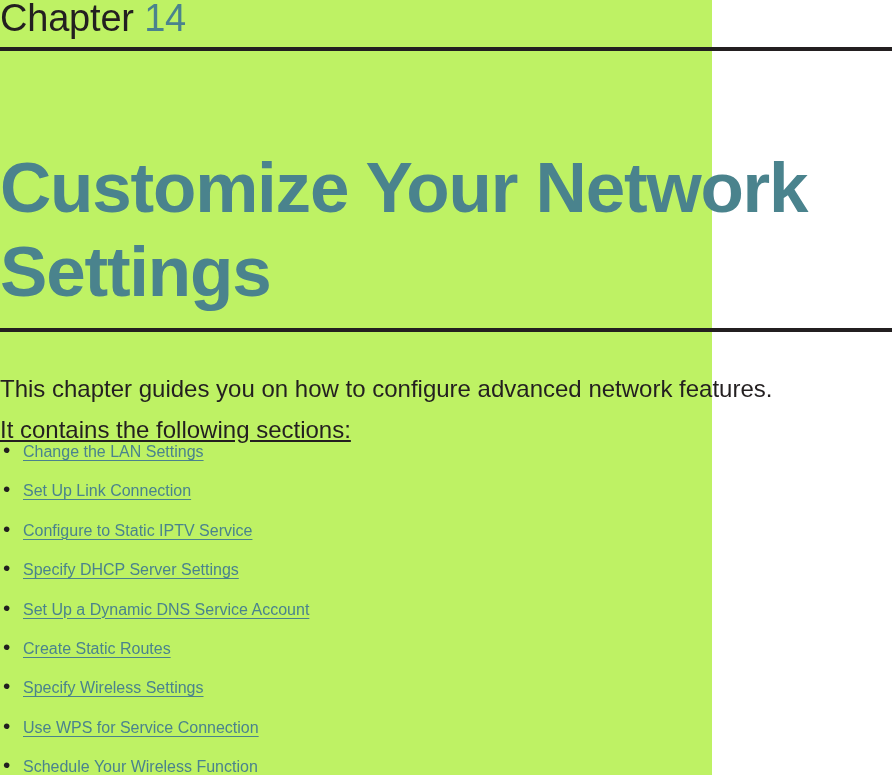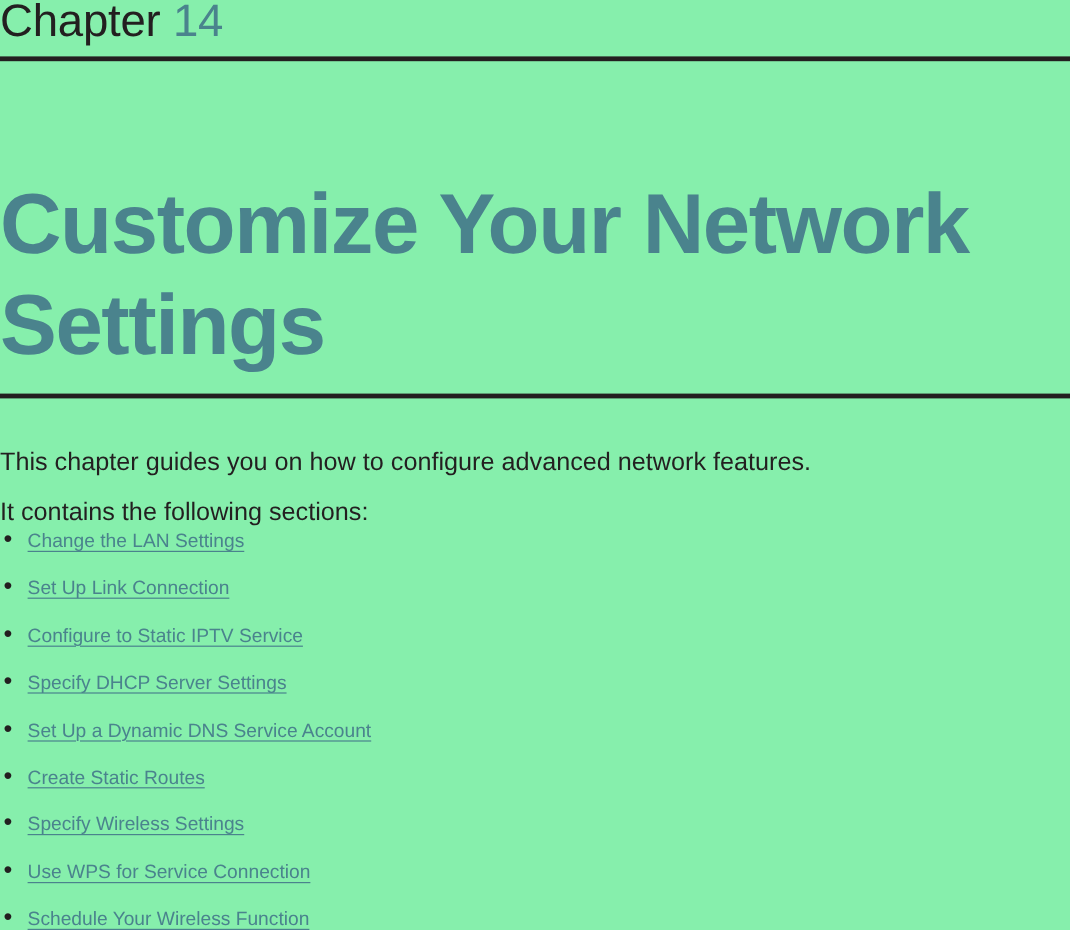--- a/index.html
+++ b/index.html
@@ -11,23 +11,23 @@
   body {
     width: 892px;
     height: 775px;
     overflow: hidden;
     font-family: "Liberation Sans", "DejaVu Sans", sans-serif;
     -webkit-font-smoothing: antialiased;
   }
 
   .page {
     position: relative;
-    width: 892px;
+    width: 712px;
     height: 775px;
-    background: #86efac;
+    background: #bef264;
     box-sizing: border-box;
   }
 
   
   .chapter-line {
     position: absolute;
     left: 0;
     top: -5px;
     width: 892px;
     font-size: 38px;
@@ -66,28 +66,28 @@
     line-height: 84px;
     letter-spacing: -1.2px;
     color: #4a838d;
   }
 
   
   .intro {
     position: absolute;
     left: 0;
     width: 860px;
-    font-size: 21px;
+    font-size: 24px;
     font-weight: 400;
     color: #231f20;
     line-height: 26px;
     letter-spacing: 0px;
   }
   .intro-1 { top: 352px; }
-  .intro-2 { top: 393px; }
+  .intro-2 { top: 393px; text-decoration: underline; }
 
   
   .section-list {
     position: absolute;
     left: 0;
     top: 437px;
     width: 860px;
     margin: 0;
     padding: 0;
     list-style: none;

